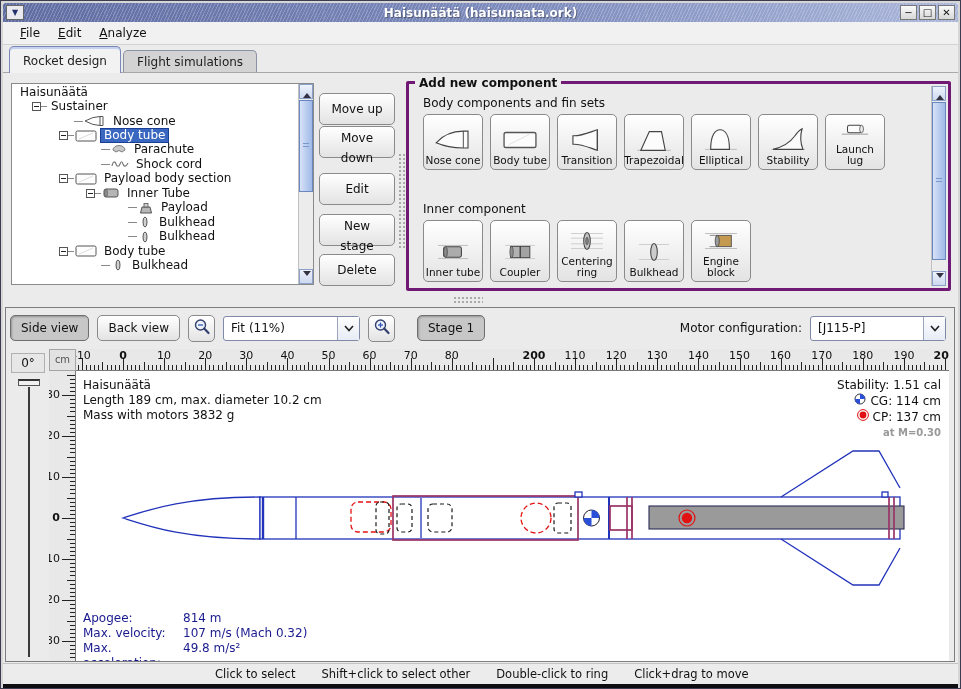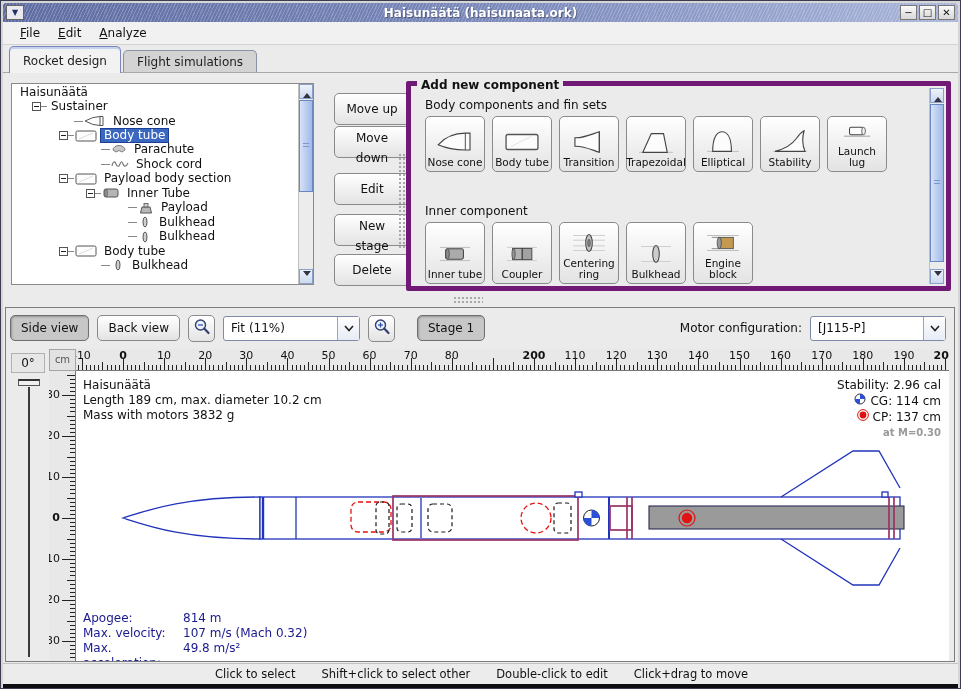--- a/index.html
+++ b/index.html
@@ -59,29 +59,29 @@
   .sb-btn.down::after{top:1px;border:4px solid transparent;border-top:5px solid #334;}
   .sb-thumb{position:absolute;left:0;right:0;background:linear-gradient(90deg,#d7e2f7,#9fb9e8);
     border:1px solid #6a88c0;}
   .sb-thumb::after{content:"";position:absolute;left:3px;right:3px;top:50%;margin-top:-3px;height:6px;
     background:repeating-linear-gradient(180deg,#7a98cc 0 1px,rgba(0,0,0,0) 1px 3px);}
 
   
   .actions{position:absolute;left:316px;top:20px;width:76px;height:190px;}
   .btn{background:linear-gradient(#ffffff,#e3e3e3);border:1px solid #8a8a8a;border-radius:5px;
     font-size:12px;color:#111;text-align:center;font-family:inherit;}
-  .action-btn{position:absolute;left:15px;width:76px;height:32px;line-height:20px;}
+  .action-btn{position:absolute;left:0;width:76px;height:32px;line-height:20px;}
 
   .divider-v{position:absolute;left:395px;top:80px;width:8px;height:96px;
     background:radial-gradient(#a9a9a9 1px, rgba(0,0,0,0) 1.2px);background-size:4px 4px;}
   .divider-h{position:absolute;top:295px;left:452px;width:30px;height:7px;
     background:radial-gradient(#a9a9a9 1px, rgba(0,0,0,0) 1.2px);background-size:4px 4px;}
 
   
-  .addpanel{position:absolute;left:403px;top:8px;right:7px;height:210px;border:5px solid #701a75;
+  .addpanel{position:absolute;left:403px;top:8px;right:7px;height:210px;border:3px solid #701a75;
     border-radius:2px;}
   .gb-title{position:absolute;top:-8px;left:6px;background:#ebebeb;padding:0 4px;font-weight:bold;}
   .grp-label{position:absolute;left:14px;}
   .comp-row{position:absolute;left:14px;display:flex;gap:7px;}
   .comp-btn{width:60px;display:flex;flex-direction:column;align-items:center;justify-content:flex-end;
     padding:3px 1px 3px;}
   .comp-btn .cicon{height:30px;display:flex;align-items:center;}
   .comp-btn .clabel{font-size:10.5px;line-height:11px;text-align:center;}
   .row1 .comp-btn{height:56px;} .row2 .comp-btn{height:62px;}
   .addpanel .vsb{top:2px;bottom:2px;right:2px;}
@@ -836,21 +836,21 @@
         </g>
       </svg>
 
       <div class="scene-header">
         <div>Haisunäätä</div>
         <div>Length 189 cm, max. diameter 10.2 cm</div>
         <div>Mass with motors 3832 g</div>
       </div>
 
       <div class="stability">
-        <div>Stability: 2.96 cal</div>
+        <div>Stability: 1.51 cal</div>
         <div class="row">
           <span>
             <svg width="12" height="12" viewBox="0 0 12 12">
                 <circle cx="6" cy="6" r="5" fill="#fff" stroke="#334"></circle>
                 <path d="M6,6 L6,1 A5,5 0 0 1 11,6 Z" fill="#2b50d8"></path>
                 <path d="M6,6 L6,11 A5,5 0 0 1 1,6 Z" fill="#2b50d8"></path>
               </svg>
           </span>
           <span>CG: 114 cm</span>
         </div>
@@ -879,17 +879,17 @@
             <span class="flab">Max. acceleration:</span>
             <span>49.8 m/s²</span>
           </div>
         </div>
     </div>
   </div>
 
   <div class="statusbar" id="statusbar">
       <span>Click to select</span>
       <span>Shift+click to select other</span>
-      <span>Double-click to edit</span>
+      <span>Double-click to ring</span>
       <span>Click+drag to move</span>
     </div>
   <div class="bottombar"></div>
 </div>
 
 </body></html>

